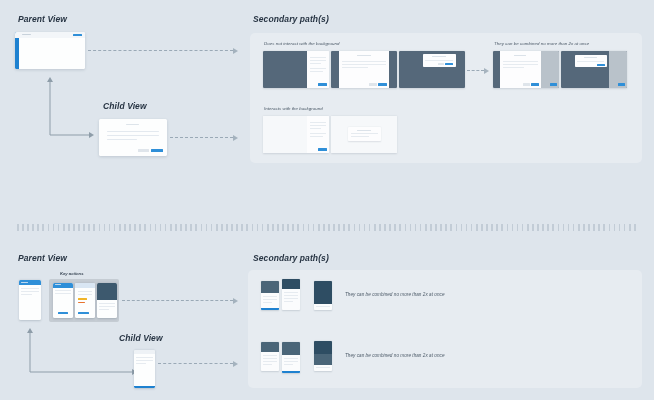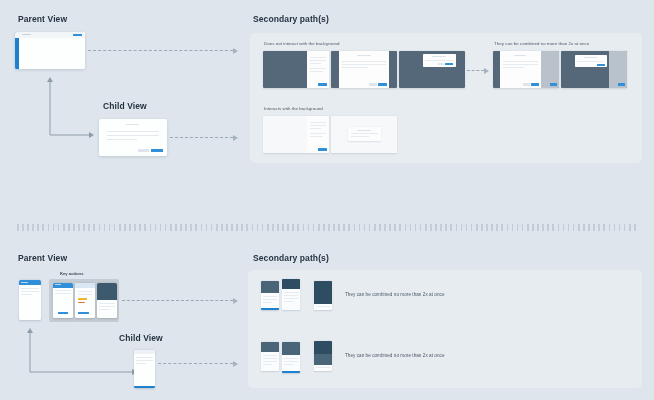--- a/index.html
+++ b/index.html
@@ -2,21 +2,21 @@
 <html><head>
 <meta charset="utf-8">
 <style>
   * { box-sizing: border-box; margin: 0; padding: 0; }
   html, body {
     width: 654px; height: 400px;
     background: #dee5ec;
     font-family: "Liberation Sans", sans-serif;
     overflow: hidden;
   }
-  #root { position: relative; width: 654px; height: 400px; }
+  #root { position: relative; width: 654px; height: 400px; font-style: italic; }
 
   
   .sect-title {
     position: absolute;
     font-size: 8.5px;
     font-weight: bold;
     color: #273443;
     letter-spacing: .1px;
     white-space: nowrap;
   }

